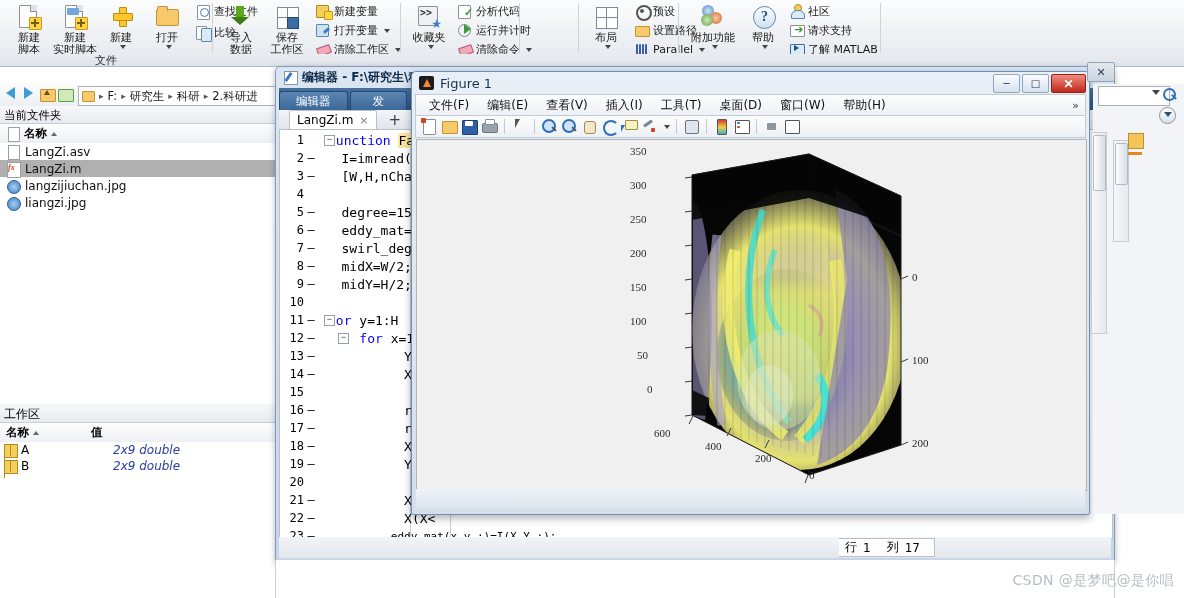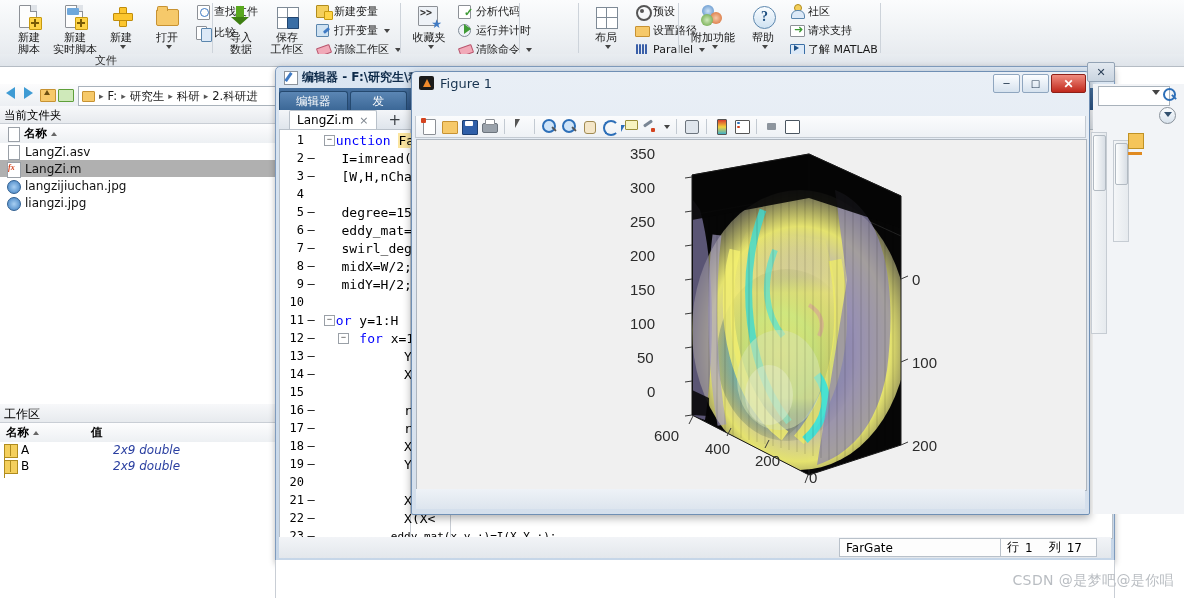--- a/index.html
+++ b/index.html
@@ -186,22 +186,22 @@
     display:flex;align-items:center;gap:3px;padding-left:5px;box-sizing:border-box;}
   .tbi{width:17px;height:17px;position:relative;}
   .tbsep{width:1px;height:15px;background:#c3cad2;margin:0 3px;}
   .fw-canvas{position:absolute;left:4px;top:67px;width:669px;height:350px;background:#f0f0f0;
     border:1px solid #aeb6bf;overflow:hidden;}
   .fw-bottom{position:absolute;left:4px;top:417px;width:669px;height:20px;
     background:linear-gradient(#eef2f7,#dde5ee);}
 
   
   .plot{position:absolute;left:0;top:0;width:669px;height:350px;}
-  .ticklab{position:absolute;font-size:15px;color:#2b2b2b;
-    font-family:Liberation Sans, sans-serif;white-space:nowrap;}
+  .ticklab{position:absolute;font-size:11px;color:#2b2b2b;
+    font-family:Liberation Serif, serif;white-space:nowrap;}
 
   
   .rightdock{position:absolute;left:1093px;top:84px;width:91px;height:430px;background:#f2f4f7;}
   .rd-search{position:absolute;left:1098px;top:86px;width:70px;height:18px;background:#fff;
     border:1px solid #a9b2bb;}
   .rd-mag{position:absolute;left:1163px;top:88px;width:14px;height:14px;}
   .vscroll{position:absolute;width:15px;background:linear-gradient(90deg,#f4f6f8,#e6eaee);
     border:1px solid #c6ccd3;}
   .vthumb{position:absolute;left:1px;width:11px;background:linear-gradient(90deg,#fdfefe,#d8dee5);
     border:1px solid #b2bac2;border-radius:2px;}
@@ -579,41 +579,51 @@
         <div class="cline" style="font-size:11px;"><span class="lnum">23</span><span class="ldash">–</span><span>           eddy_mat(x,y,:)=I(X,Y,:);</span></div>
       </div>
 
       <div class="foldbox" style="left:44px;top:5px;">−</div>
       <div class="foldbox" style="left:44px;top:185px;">−</div>
       <div class="foldbox" style="left:58px;top:203px;">−</div>
     </div>
 
     <div class="ew-statusrow">
       <div class="sb-cell" style="width:560px;border:none;background:transparent;"></div>
-      <div class="sb-cell" style="width:162px;">FarGate</div>
       <div class="sb-cell" style="width:96px;border-left:none;justify-content:flex-start;gap:6px;">
         <span>行</span>
         <span>1</span>
         <span style="margin-left:10px;">列</span>
         <span>17</span>
       </div>
     </div>
   </div>
 
   <div class="figwin">
     <div class="fw-title">
       <span class="mlico"></span>
       <span>Figure 1</span>
       <div class="winbtns">
         <div class="wbtn">─</div>
         <div class="wbtn">□</div>
         <div class="wbtn close">✕</div>
       </div>
     </div>
 
+    <div class="fw-menu">
+      <span class="mi">文件(F)</span>
+      <span class="mi">编辑(E)</span>
+      <span class="mi">查看(V)</span>
+      <span class="mi">插入(I)</span>
+      <span class="mi">工具(T)</span>
+      <span class="mi">桌面(D)</span>
+      <span class="mi">窗口(W)</span>
+      <span class="mi">帮助(H)</span>
+      <span style="position:absolute;right:6px;font-size:11px;color:#333;">»</span>
+    </div>
 
     <div class="fw-toolbar">
       <span class="tbi">
         <span class="sq" style="left:2px;top:1px;width:11px;height:14px;background:#fff;border:1px solid #8c9096;"></span>
         <span class="sq" style="left:0px;top:0px;width:5px;height:5px;background:#d4431f;"></span>
       </span>
       <span class="tbi">
         <span class="sq" style="left:1px;top:3px;width:14px;height:11px;background:#f6c96a;border:1px solid #c79232;border-radius:1px;"></span>
       </span>
       <span class="tbi">

